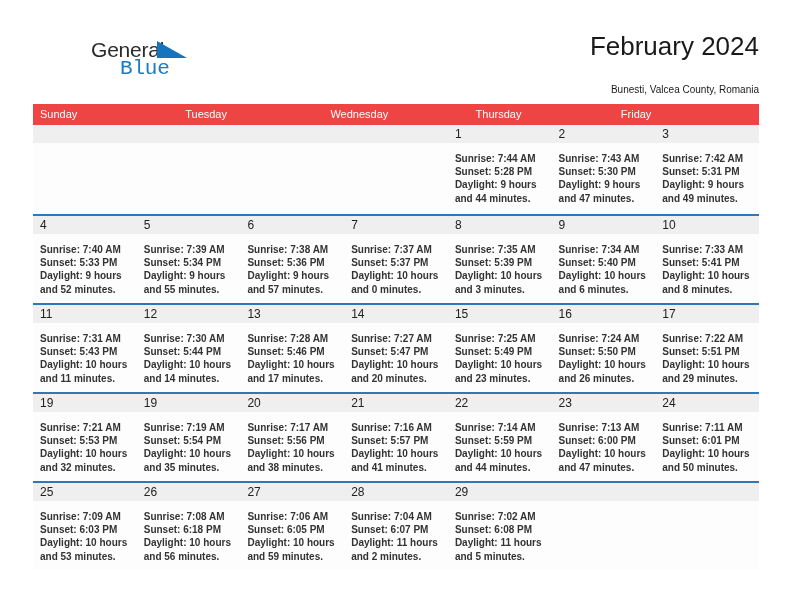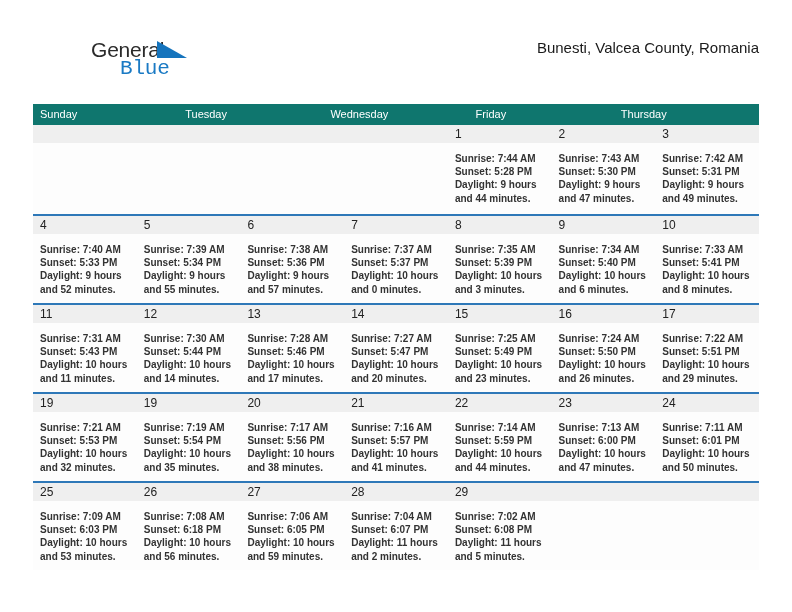--- a/index.html
+++ b/index.html
@@ -75,39 +75,39 @@
     top: 0;
     text-align: right;
   }
   .cal-title {
     font-size: 26px;
     color: #1a1a1a;
     line-height: 32px;
     white-space: nowrap;
   }
   .cal-subtitle {
-    margin-top: 10px;
-    font-size: 15px;
+    margin-top: 20px;
+    font-size: 10px;
     color: #1a1a1a;
     line-height: 16px;
     white-space: nowrap;
     text-align: right;
   }
 
   
   .calendar {
     position: absolute;
     left: 33px;
     top: 104px;
     width: 726px;
   }
 
   .weekday-row {
     display: flex;
-    background: #0f766e;
+    background: #ef4444;
     height: 21px;
   }
   .weekday {
     flex: 1 1 0;
     color: #ffffff;
     font-size: 11px;
     line-height: 21px;
     padding-left: 7px;
     box-sizing: border-box;
     white-space: nowrap;
@@ -165,33 +165,34 @@
 
   <div class="header">
 
     <div class="logo">
       <span class="logo-general">General</span>
       <span class="logo-triangle"></span>
       <span class="logo-blue">Blue</span>
     </div>
 
     <div class="title-block">
+      <div class="cal-title">February 2024</div>
       <div class="cal-subtitle">Bunesti, Valcea County, Romania</div>
     </div>
 
   </div>
 
   <div class="calendar">
 
     <div class="weekday-row">
       <div class="weekday">Sunday</div>
       <div class="weekday">Tuesday</div>
       <div class="weekday">Wednesday</div>
+      <div class="weekday">Thursday</div>
       <div class="weekday">Friday</div>
-      <div class="weekday">Thursday</div>
     </div>
 
     <div id="weeks-container">
         <div class="week-row first">
           <div class="daycell empty">
             <div class="daynum-band">
               <div class="daynum"></div>
             </div>
           </div>
           <div class="daycell empty">

